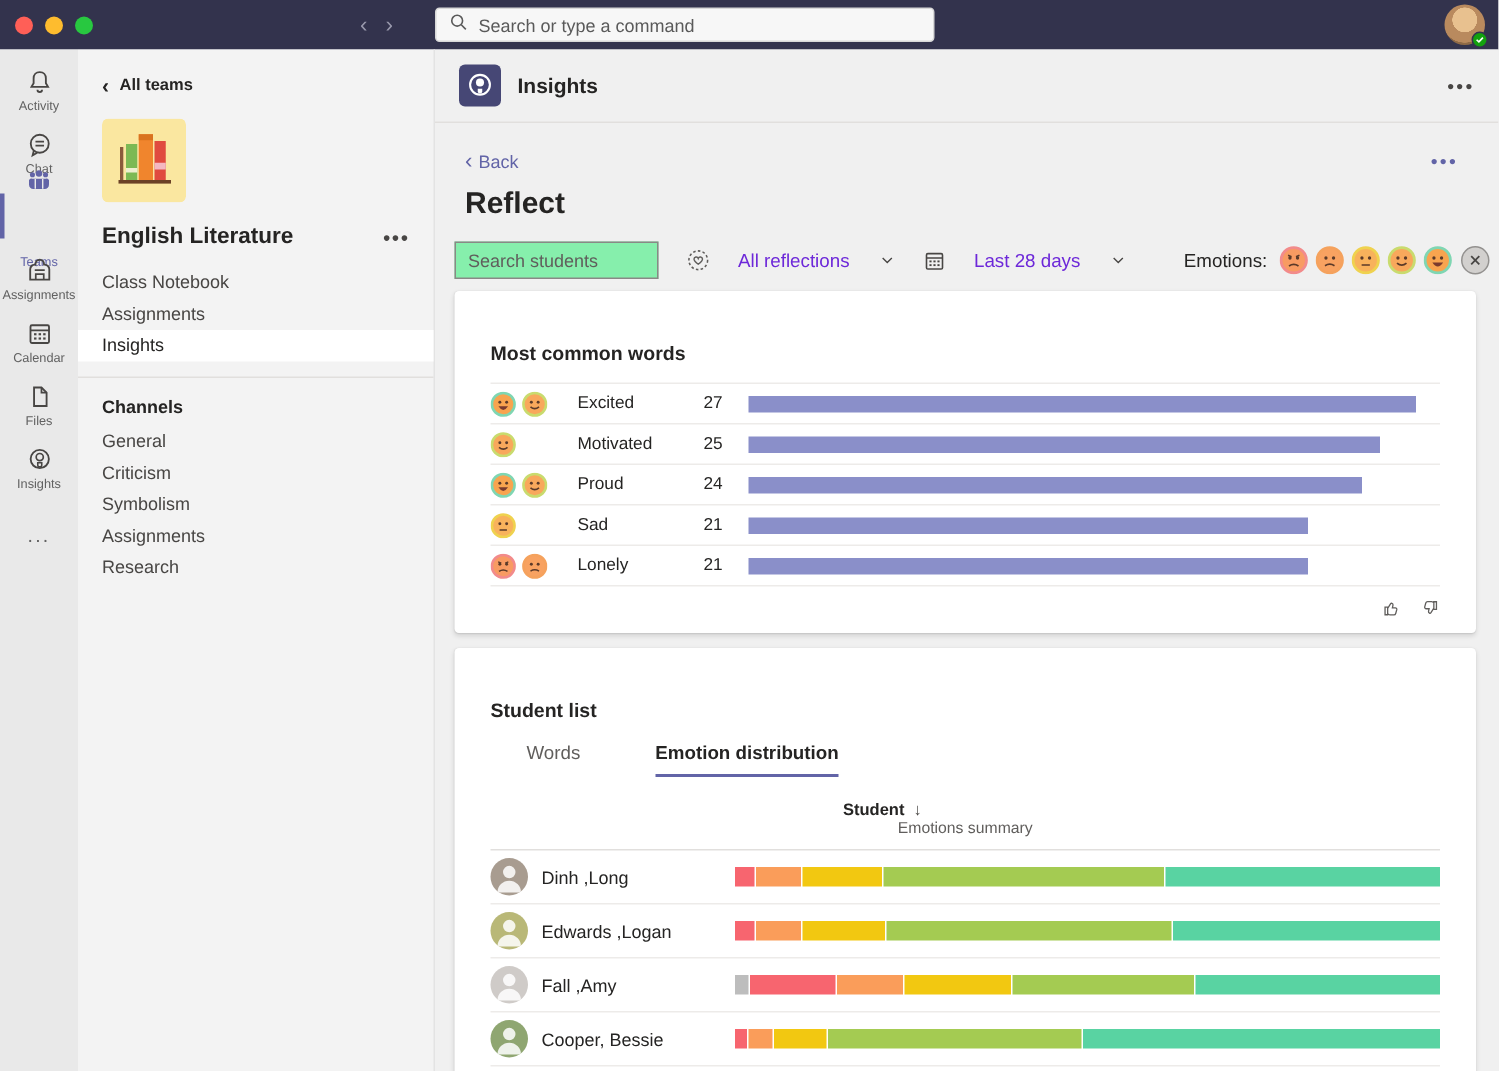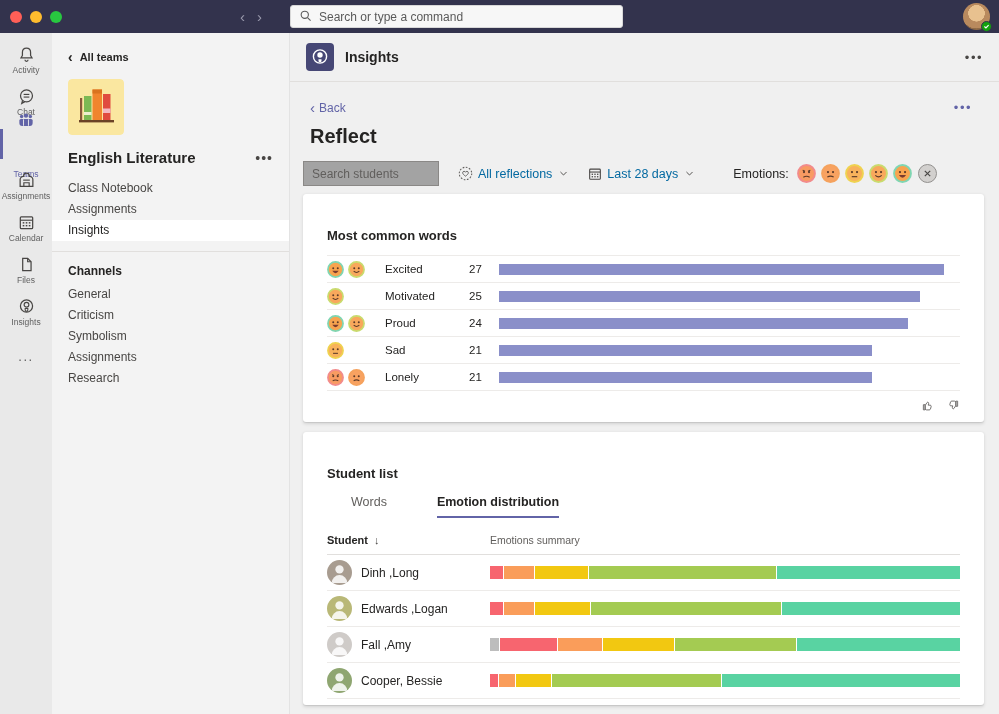--- a/index.html
+++ b/index.html
@@ -50,23 +50,23 @@
   .app-title { font-size:14px; font-weight:bold; color:#252423; }
   .hdr-more { margin-left:auto; color:#484644; font-size:13px; letter-spacing:1.5px; cursor:pointer; }
 
   .back-row { display:flex; align-items:center; justify-content:space-between; margin:18px 27px 0 20px; }
   .back-link { color:#6264A7; font-size:12px; cursor:pointer; display:flex; align-items:center; gap:4px; }
   .back-link .chev { font-size:15px; line-height:10px; }
   .purple-more { color:#6264A7; font-size:13px; letter-spacing:1.5px; cursor:pointer; }
   .page-title { margin:10px 0 0 20px; font-size:20px; font-weight:bold; color:#252423; }
 
   .filter-row { display:flex; align-items:center; margin:13px 0 0 13px; }
-  .stu-search { width:136px; height:25px; background:#a3a3a3; border:1px solid #8A8886; font-size:12px; padding:0 8px; color:#484644; font-family:"Liberation Sans", sans-serif; outline:none; }
+  .stu-search { width:136px; height:25px; background:#86efac; border:1px solid #8A8886; font-size:12px; padding:0 8px; color:#484644; font-family:"Liberation Sans", sans-serif; outline:none; }
   .stu-search::placeholder { color:#605E5C; }
-  .filter { display:flex; align-items:center; gap:4px; margin-left:18px; font-size:12.5px; color:#0369a1; cursor:pointer; }
+  .filter { display:flex; align-items:center; gap:18px; margin-left:18px; font-size:12.5px; color:#6d28d9; cursor:pointer; }
   .filter .chev-dn { margin-left:2px; }
   .emotions { display:flex; align-items:center; gap:5px; margin-left:38px; }
   .emotions-label { font-size:12.5px; color:#252423; margin-right:3px; }
   .emoji { width:19px; height:19px; display:block; cursor:pointer; }
   .clear-btn { width:19px; height:19px; border-radius:50%; background:#D2D0CE; border:1px solid #93918F; display:flex; align-items:center; justify-content:center; cursor:pointer; margin-left:1px; }
 
   
   .card { width:681px; margin-left:13px; background:#fff; border-radius:3px; box-shadow:0 0.3px 0.9px rgba(0,0,0,.08), 0 1.6px 3.6px rgba(0,0,0,.12); }
   .card-title { padding:34px 24px 12px 24px; font-size:13px; font-weight:bold; color:#252423; }
   .words-card { margin-top:8px; }
@@ -79,21 +79,21 @@
   .word-count { width:30px; font-size:11.5px; color:#252423; }
   .word-bar-zone { flex:1; }
   .word-bar { height:11px; background:#8A8FC9; }
   .thumbs-row { display:flex; justify-content:flex-end; gap:9px; padding:7px 24px 9px 24px; color:#605E5C; }
   .thumb { cursor:pointer; display:block; }
 
   .students-card { margin-top:10px; padding-bottom:6px; }
   .tabs { display:flex; gap:26px; margin:2px 24px 0 24px; font-size:12.5px; }
   .tab { color:#605E5C; padding-bottom:7px; cursor:pointer;margin-left:24px; }
   .tab.active { color:#252423; font-weight:bold; border-bottom:2px solid #6264A7; }
-  .table-header { display:flex; align-items:center; margin:16px 24px 0 24px; padding-bottom:8px; border-bottom:1px solid #E1DFDD; }
+  .table-header { display:flex; align-items:center; margin:16px 24px 0 24px; padding-bottom:8px; border-bottom:1px solid #E1DFDD;flex-direction:column; }
   .th-student { width:163px; font-size:11px; font-weight:bold; color:#252423; display:flex; gap:6px; align-items:center; }
   .th-student .sort { font-weight:normal; font-size:11px; color:#484644; }
   .th-summary { font-size:10.5px; color:#605E5C; }
   .student-row { display:flex; align-items:center; height:36px; margin:0 24px; border-bottom:1px solid #EDEBE9; }
   .s-avatar { width:25px; height:25px; border-radius:50%; flex:none; display:flex; align-items:flex-end; justify-content:center; overflow:hidden; }
   .s-name { margin-left:9px; width:129px; font-size:12px; color:#252423; }
   .s-bar { flex:1; height:13px; display:flex; }
   .seg { height:100%; margin-right:1px; }
   .seg:last-child { margin-right:0; }
 </style>

